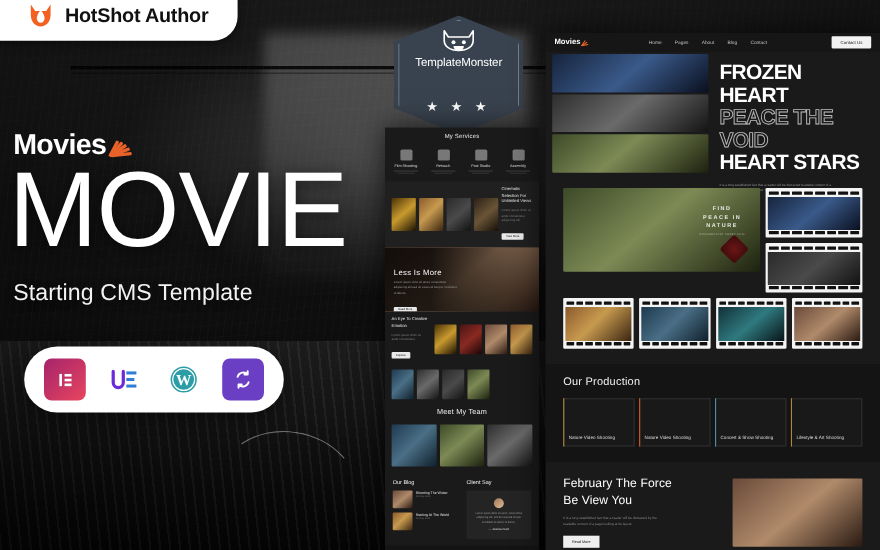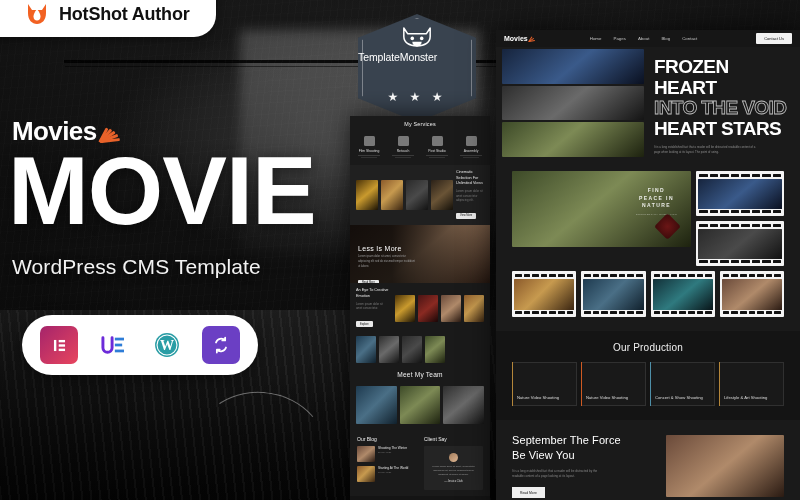--- a/index.html
+++ b/index.html
@@ -69,21 +69,21 @@
     clip-path: polygon(50% 0%, 100% 22%, 100% 78%, 50% 100%, 0% 78%, 0% 22%);
     box-shadow: 0 2px 10px rgba(0,0,0,.5);
   }
   .hex-in {
     position: absolute; inset: 4px;
     border: 1px solid rgba(255,255,255,.35);
     clip-path: polygon(50% 0%, 100% 22%, 100% 78%, 50% 100%, 0% 78%, 0% 22%);
   }
   .tm-monster { position: absolute; left: 50%; top: 11px; transform: translateX(-50%); }
   .tm-title {
-    position: absolute; top: 37px; left: 0; right: 0; 
+    position: absolute; top: 37px; left: 0; right: 0; text-align: center;
     color: #fff; font-size: 10.5px; letter-spacing: -.1px;
   }
   .tm-ribbon {
     position: absolute; left: -7px; right: -7px; top: 52px; height: 18px;
     background: #4aa3f0; display: flex; align-items: center; justify-content: center; gap: 8px;
     box-shadow: 0 1px 4px rgba(0,0,0,.45);
   }
   .tm-ribbon .lbl { color: #fff; font-size: 8px; font-weight: bold; letter-spacing: .6px; }
   .tm-ribbon .st { color: #fff; font-size: 7px; }
   .tm-stars { position: absolute; top: 76px; left: 0; right: 0; text-align: center; color: #fff; font-size: 12px; letter-spacing: 4px; }
@@ -91,21 +91,21 @@
   
   .logo-row { position: absolute; left: 12px; top: 116px; display: flex; align-items: flex-end; gap: 2px; }
   .logo-word { font-size: 26px; font-weight: bold; color: #fff; letter-spacing: -.6px; }
   .fan { width: 26px; height: 22px; position: relative; margin-bottom: 2px; }
   .fan span {
     position: absolute; left: 2px; bottom: 2px; width: 20px; height: 3px;
     background: #e8622a; transform-origin: left bottom; border-radius: 1px;
   }
   .big-title {
     position: absolute; left: 8px; top: 144px;
-    font-size: 97px; line-height: .96; font-weight: bold; color: #fff;
+    font-size: 97px; line-height: .96; font-weight: normal; color: #fff;
     letter-spacing: -1px;
     text-shadow: 0 3px 14px rgba(0,0,0,.55);
   }
   .sub-title {
     position: absolute; left: 12px; top: 255px;
     font-size: 21px; color: #f2f2f2; letter-spacing: .1px;
     text-shadow: 0 2px 8px rgba(0,0,0,.6);
   }
 
   
@@ -224,21 +224,21 @@
   .strip {
     background: #f4f4f4; padding: 3px 2px; border-radius: 1px;
     display: flex; flex-direction: column; gap: 1.5px;
   }
   .sprock { height: 3px; display: flex; gap: 2px; justify-content: space-between; padding: 0 1px; }
   .sprock i { flex: 1; background: #111; border-radius: .5px; }
   .strip .frame { height: 30px; border-radius: .5px; }
   .strip.tall .frame { height: 31px; }
 
   .prod { background: #141414; padding: 11px 16px 14px; }
-  .prod-h { color: #f0f0f0; text-align: center; font-size: 10px; letter-spacing: .2px; margin-bottom: 9px; }
+  .prod-h { color: #f0f0f0; text-align: left; font-size: 10px; letter-spacing: .2px; margin-bottom: 9px; }
   .prod-grid { display: flex; gap: 4px; }
   .prod-c {
     flex: 1; height: 44px; position: relative; background: #191919;
     border: .8px solid rgba(255,255,255,.10);
     padding: 4px;
     display: flex; align-items: flex-end;
   }
   .prod-c .accent { position: absolute; left: -0.8px; top: -0.8px; bottom: -0.8px; width: 1.2px; }
   .prod-c span { color: #dcdcdc; font-size: 4.2px; line-height: 1.5; }
 
@@ -292,21 +292,21 @@
     <span class="logo-word">Movies</span>
     <span class="fan">
       <span style="transform:rotate(-6deg) scaleX(.95);"></span>
       <span style="transform:rotate(-20deg) scaleX(.92);"></span>
       <span style="transform:rotate(-34deg) scaleX(.88);"></span>
       <span style="transform:rotate(-48deg) scaleX(.84);"></span>
       <span style="transform:rotate(-62deg) scaleX(.80);"></span>
     </span>
   </div>
   <div class="big-title">MOVIE</div>
-  <div class="sub-title">WordPress CMS Template</div>
+  <div class="sub-title">Starting CMS Template</div>
 
   <div class="tech-pills">
     <span class="tech elementor">
       <svg viewBox="0 0 24 24" width="19" height="19">
         <rect x="5" y="5" width="3" height="14" fill="#fff"></rect>
         <rect x="11" y="5" width="8" height="3" fill="#fff"></rect>
         <rect x="11" y="10.5" width="8" height="3" fill="#fff"></rect>
         <rect x="11" y="16" width="8" height="3" fill="#fff"></rect>
       </svg>
     </span>
@@ -471,21 +471,21 @@
     </div>
 
     <div class="hero">
       <div class="hero-imgs">
         <div class="hi p-blue"></div>
         <div class="hi p-mono"></div>
         <div class="hi p-green"></div>
       </div>
       <div class="hero-txt">
         <div class="l1">FROZEN HEART</div>
-        <div class="l2">INTO THE VOID</div>
+        <div class="l2">PEACE THE VOID</div>
         <div class="l3">HEART STARS</div>
         <p>It is a long established fact that a reader will be distracted readable content of a page when looking at its layout. The point of using.</p>
       </div>
     </div>
 
     <div class="gal">
       <div class="gal-top">
         <div class="gal-big p-green">
           <div class="gt">
             <b>FIND</b>
@@ -650,21 +650,21 @@
         <div class="prod-c">
           <div class="accent" style="background:#b4863a;"></div>
           <span>Lifestyle &amp; Art Shooting</span>
         </div>
       </div>
     </div>
 
     <div class="force">
       <div class="ft">
         <h3>
-          <span>September The Force</span><br>
+          <span>February The Force</span><br>
           <span>Be View You</span>
         </h3>
         <p>It is a long established fact that a reader will be distracted by the readable content of a page looking at its layout.</p>
         <span class="b">Read More</span>
       </div>
       <div class="fimg p-skin"></div>
     </div>
 
   </div>
 

